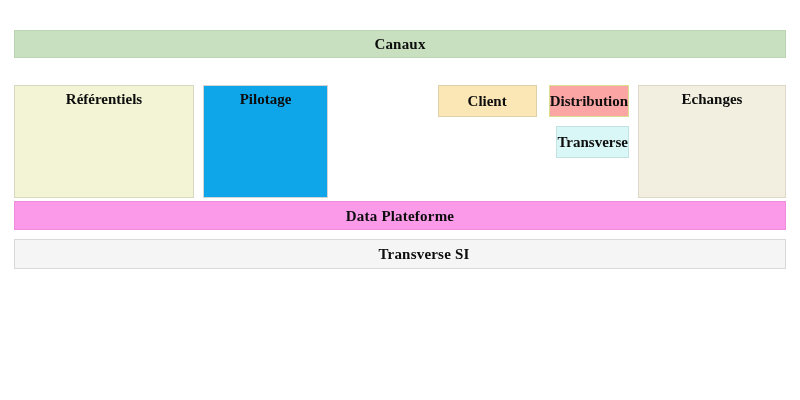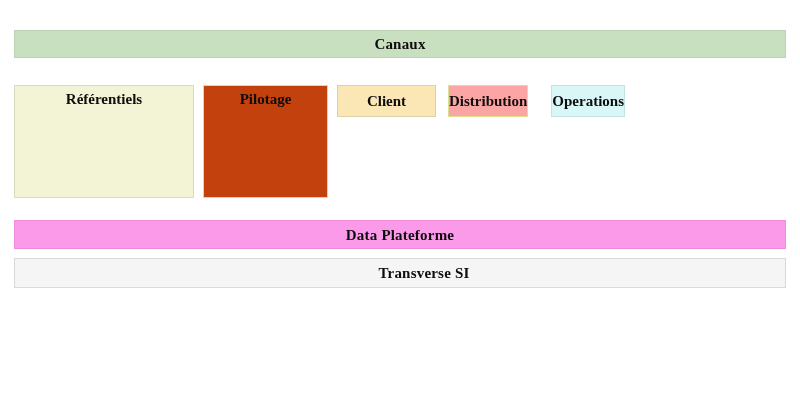--- a/index.html
+++ b/index.html
@@ -54,28 +54,29 @@
     font-size: 15px;
     color: #0d0d0d;
   }
   .col-referentiels {
     width: 180px;
     background: #f3f3d5;
     border-color: #d9d9bf;
   }
   .col-pilotage {
     width: 125px;
-    background: #c2410c;
+    background: #0ea5e9;
     border-color: #d4d4d4;
   }
   .col-center {
     flex: 1 1 auto;
     display: flex;
-    flex-direction: row;
-    gap: 23px;
+    flex-direction: column;
+    gap: 9px;
+    align-items: flex-end;
   }
   .center-top {
     display: flex;
     gap: 12px;
     height: 32px;
   }
   .cell {
     box-sizing: border-box;
     display: flex;
     align-items: center;
@@ -109,21 +110,21 @@
     width: 148px;
     background: #f2efe0;
     border-color: #ddd9c8;
   }
   
   .data-plateforme {
     height: 29px;
     line-height: 28px;
     background: #fb9ae8;
     border: 1px solid #f08cdc;
-    margin-top: 22px;
+    margin-top: 3px;
     align-items: center;
   }
   .transverse {
     height: 30px;
     line-height: 29px;
     background: #f5f5f5;
     border: 1px solid #d9d9d9;
     margin-top: 9px;
     align-items: center;
     padding-left: 48px;
@@ -151,24 +152,27 @@
     <div class="col-center">
       <div class="center-top">
         <div class="cell cell-client">
           <span>Client</span>
         </div>
         <div class="cell cell-distribution">
           <span>Distribution</span>
         </div>
       </div>
       <div class="cell cell-operations">
-        <span>Operations</span>
+        <span>Transverse</span>
       </div>
     </div>
 
+    <div class="col-tall col-echanges">
+      <span>Echanges</span>
+    </div>
 
   </div>
 
   <div class="band data-plateforme">
     <span>Data Plateforme</span>
   </div>
 
   <div class="band transverse">
     <span>Transverse SI</span>
   </div>

